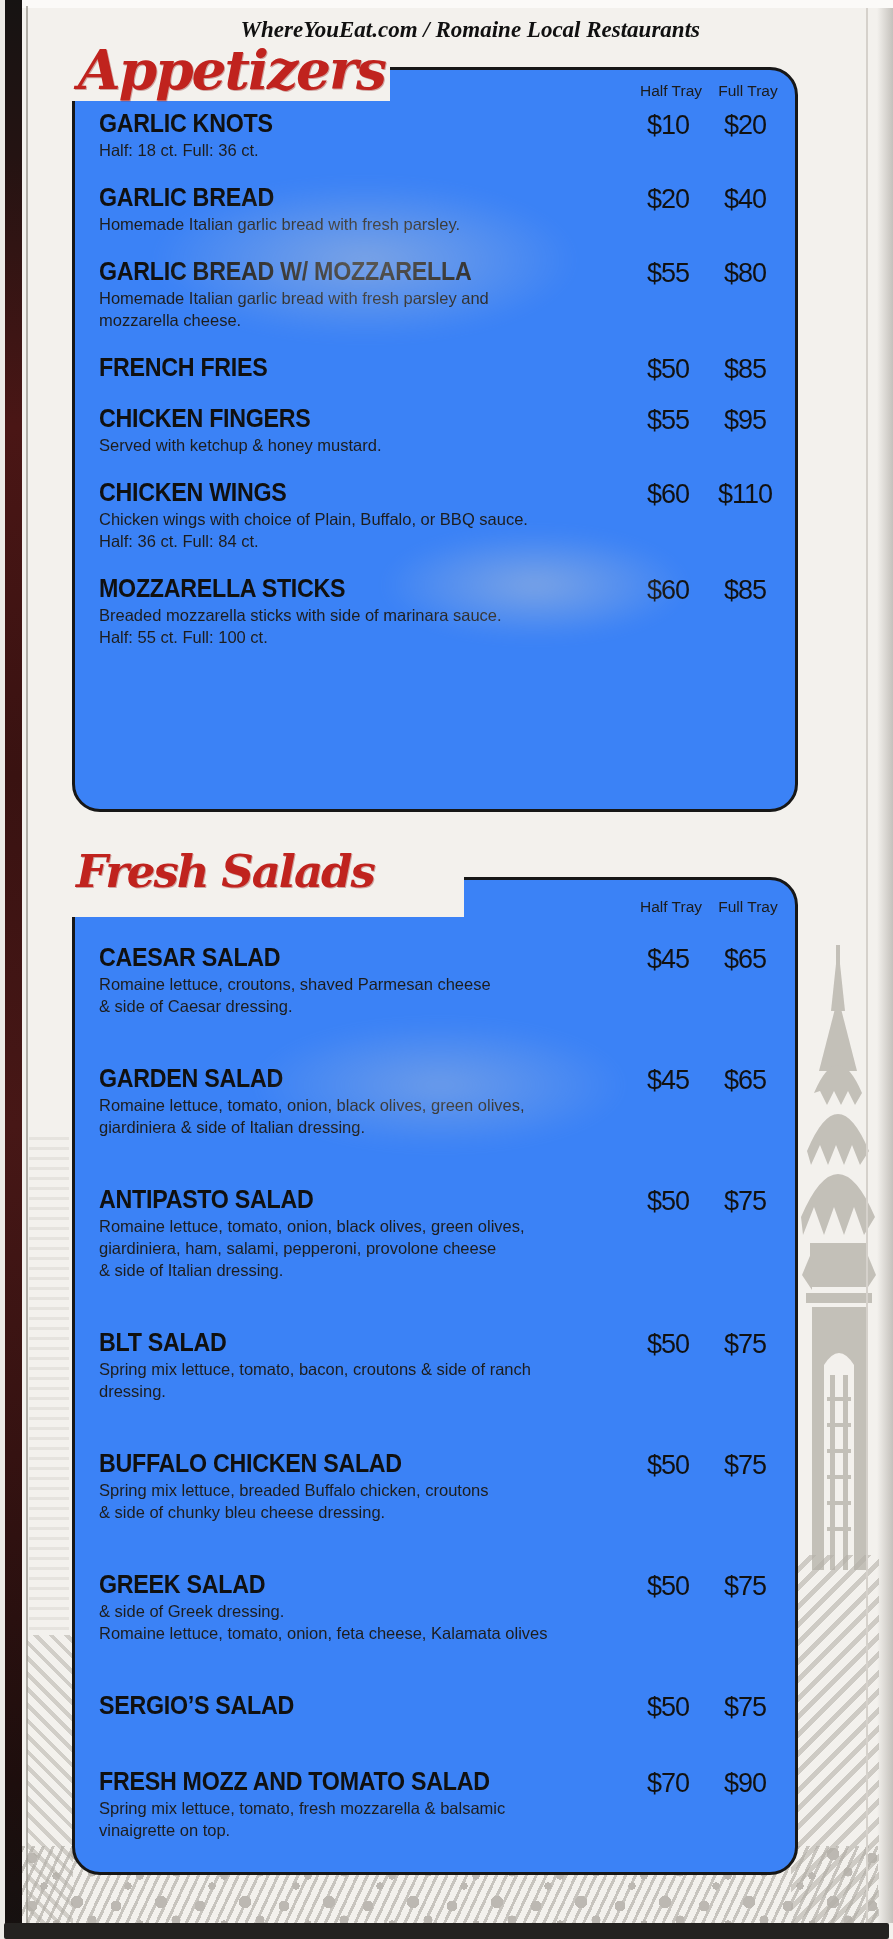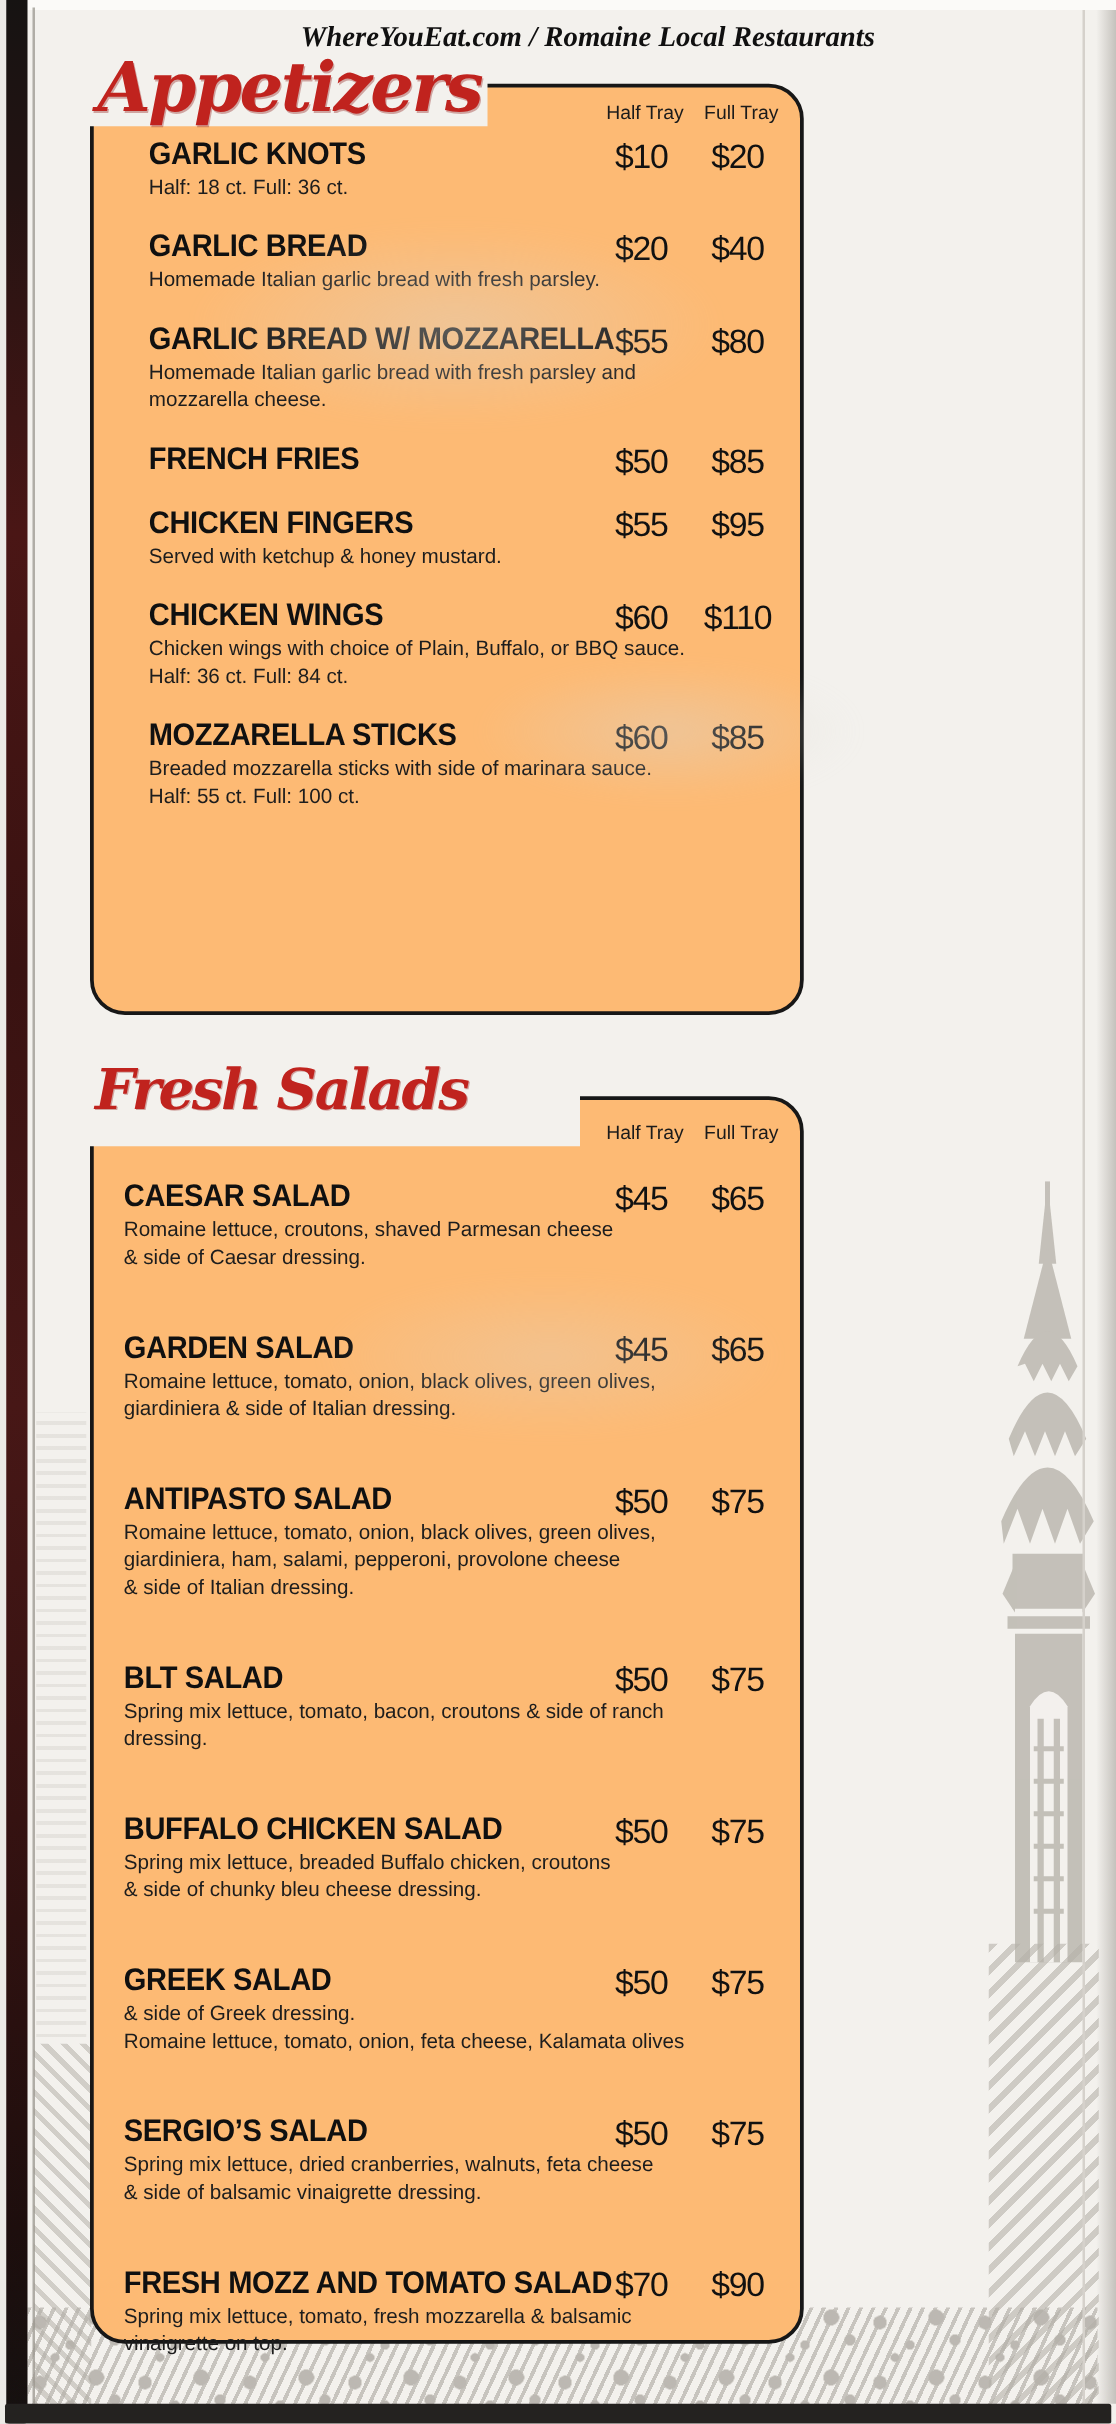--- a/index.html
+++ b/index.html
@@ -45,21 +45,21 @@
       repeating-linear-gradient(115deg,rgba(179,175,168,.8) 0 3px,rgba(0,0,0,0) 3px 9px);
     background-size:84px 48px,84px 48px,84px 48px,84px 48px,84px 48px,auto;
   }
   
   .site-credit{
     position:absolute;top:17px;right:193px;z-index:7;
     font-family:"Liberation Serif", serif;font-style:italic;font-weight:bold;
     font-size:23px;color:#101010;white-space:nowrap;
   }
   
-  .menu-box{position:absolute;left:72px;width:571px;background:#fdba74;z-index:2;
+  .menu-box{position:absolute;left:72px;width:726px;background:#3b82f6;z-index:2;
     border:3px solid #171717;border-radius:28px;box-sizing:border-box;}
   .menu-box.appetizers{top:67px;height:745px;}
   .menu-box.salads{top:877px;height:998px;}
   .frame-mask{position:absolute;background:#f3f1ed;z-index:3;}
   .frame-mask.appetizers{left:62px;top:57px;width:328px;height:44px;}
   .frame-mask.salads{left:62px;top:867px;width:402px;height:50px;}
   .section-title{
     position:absolute;z-index:5;margin:16px;
     font-family:"DejaVu Serif", serif;font-style:italic;font-weight:bold;
     color:#c0231e;letter-spacing:-2px;line-height:1;white-space:nowrap;
@@ -71,21 +71,21 @@
     font-size:15.5px;color:#1b1b1b;}
   .menu-box .col-label.half{right:86px;}
   .menu-box .col-label.full{right:9px;}
   .menu-box.appetizers .col-label{top:12px;}
   .menu-box.salads .col-label{top:18px;}
   
   .items{position:absolute;left:24px;right:4px;z-index:4;}
   .menu-box.appetizers .items{top:38px;}
   .menu-box.salads .items{top:62px;}
   .item{position:relative;}
-  .menu-box.appetizers .item{margin-bottom:21px;margin-left:20px;}
+  .menu-box.appetizers .item{margin-bottom:21px;}
   .menu-box.salads .item{margin-bottom:46px;}
   .item-name{
     font-size:25px;font-weight:bold;letter-spacing:-.3px;line-height:30px;
     transform:scaleX(.93);transform-origin:left center;white-space:nowrap;color:#101010;
   }
   .item-desc{margin-top:1px;}
   .desc-line{font-size:16.5px;line-height:22px;color:#1d1d1d;white-space:nowrap;}
   .price{position:absolute;top:2px;font-size:27px;letter-spacing:-1px;color:#111;
     width:76px;text-align:center;}
   .price.half{right:85px;}
@@ -264,24 +264,20 @@
           <div class="item-name">GREEK SALAD</div>
           <div class="item-desc">
             <div class="desc-line">&amp; side of Greek dressing.</div>
             <div class="desc-line">Romaine lettuce, tomato, onion, feta cheese, Kalamata olives</div>
           </div>
           <div class="price half">$50</div>
           <div class="price full">$75</div>
         </div>
         <div class="item">
           <div class="item-name">SERGIO’S SALAD</div>
-          <div class="item-desc">
-            <div class="desc-line">Spring mix lettuce, dried cranberries, walnuts, feta cheese</div>
-            <div class="desc-line">&amp; side of balsamic vinaigrette dressing.</div>
-          </div>
           <div class="price half">$50</div>
           <div class="price full">$75</div>
         </div>
         <div class="item">
           <div class="item-name">FRESH MOZZ AND TOMATO SALAD</div>
           <div class="item-desc">
             <div class="desc-line">Spring mix lettuce, tomato, fresh mozzarella &amp; balsamic</div>
             <div class="desc-line">vinaigrette on top.</div>
           </div>
           <div class="price half">$70</div>

